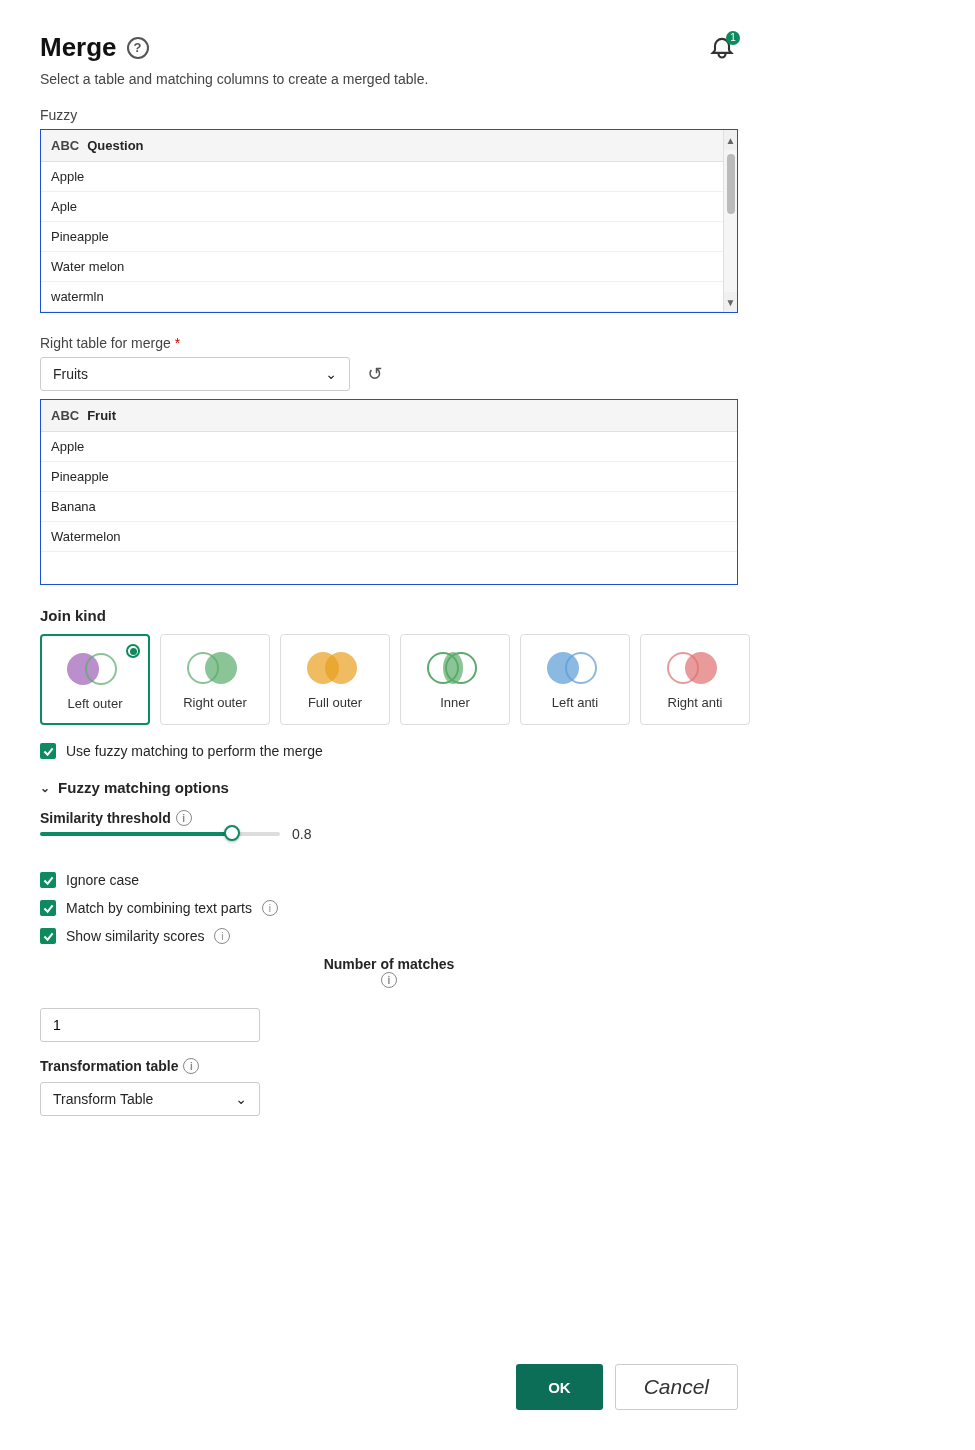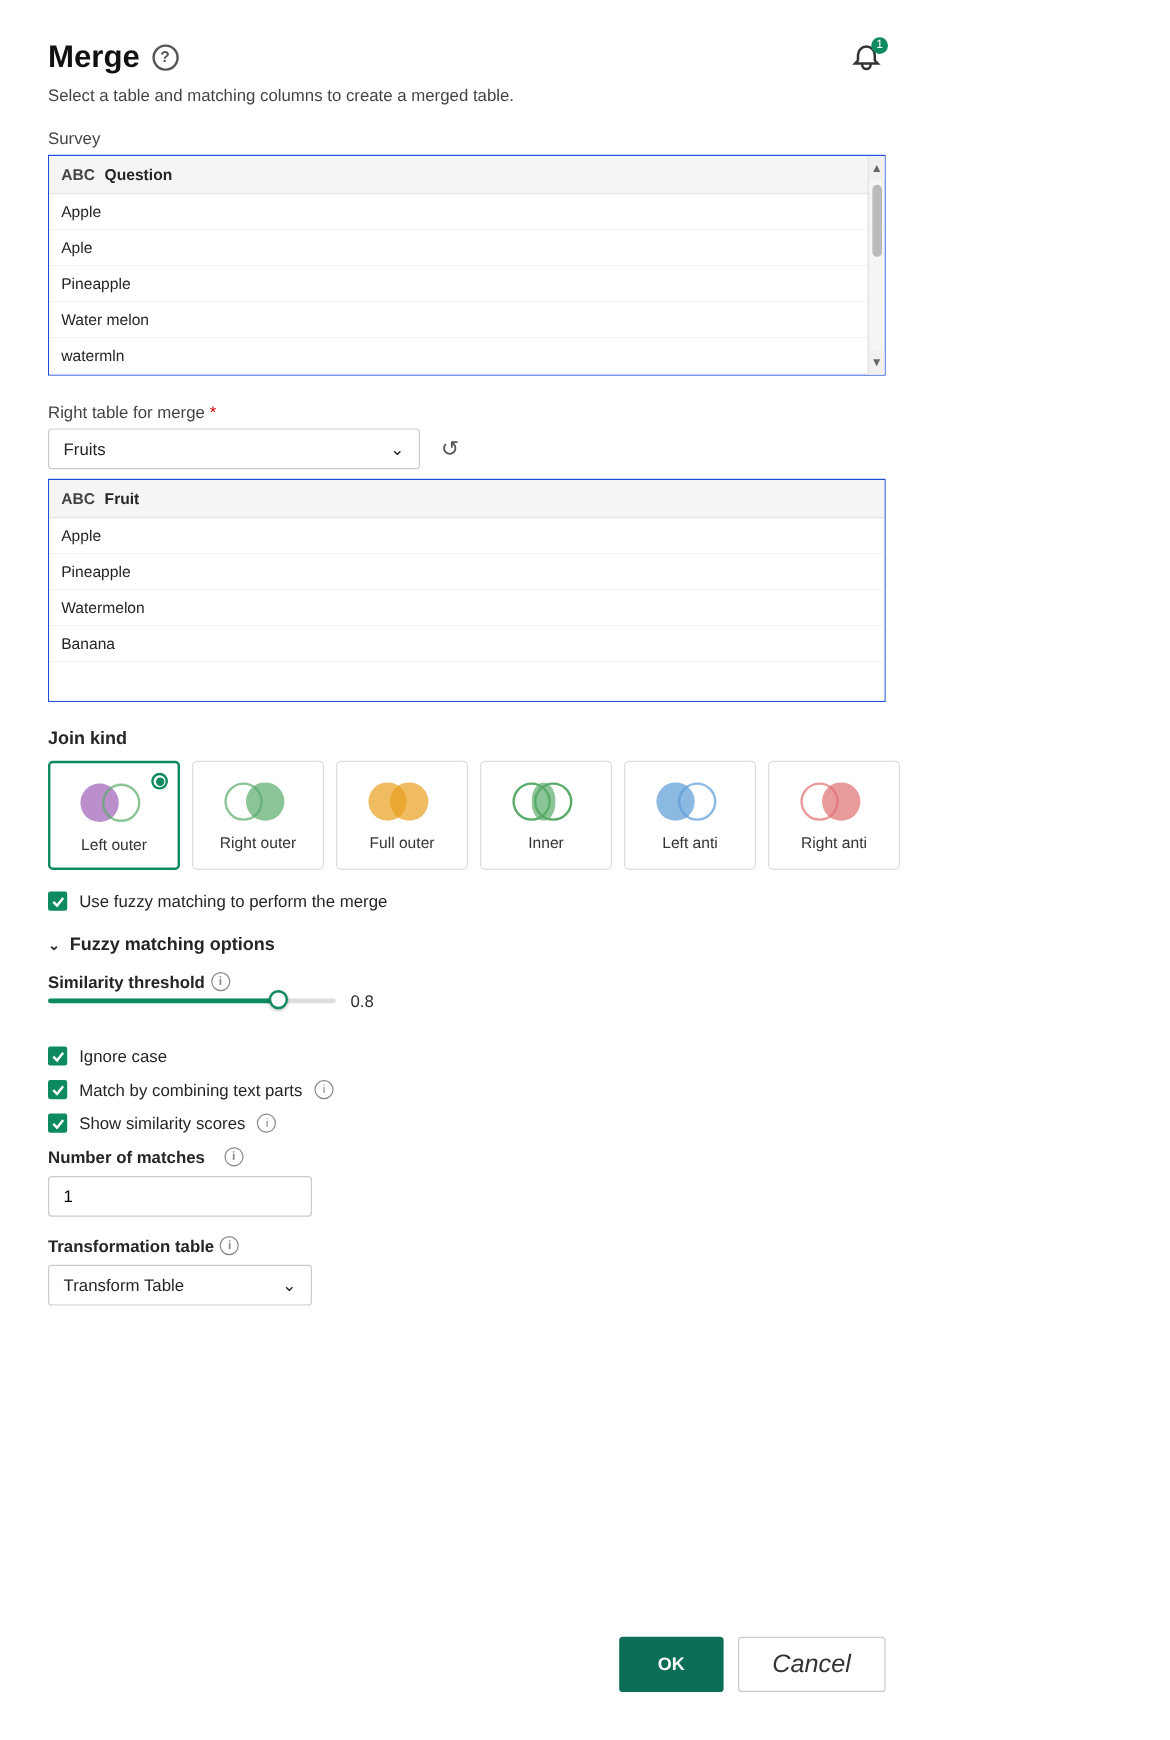--- a/index.html
+++ b/index.html
@@ -338,23 +338,24 @@
     }
     .option-label {
       font-size: 14px;
       color: #252525;
     }
     .number-input-label {
       font-size: 14px;
       font-weight: 600;
       display: flex;
       align-items: center;
-      gap: 16px;
-      margin-bottom: 8px;
+      gap: 0;
+      margin-bottom: 20px;
       margin-top: 6px;
+      flex-direction: column;
     }
     .number-input {
       width: 220px;
       border: 1px solid #ccc;
       border-radius: 3px;
       padding: 8px 12px;
       font-size: 14px;
       margin-bottom: 16px;
     }
     .transform-label {
@@ -441,21 +442,21 @@
         <svg viewBox="0 0 24 24" fill="none" stroke="#333" stroke-width="1.8">
           <path d="M15 17h5l-1.405-1.405A2.032 2.032 0 0118 14.158V11a6 6 0 10-12 0v3.159c0 .538-.214 1.055-.595 1.436L4 17h5m6 0v1a3 3 0 11-6 0v-1m6 0H9"></path>
         </svg>
         <div class="badge">1</div>
       </div>
     </div>
   </div>
 
   <div class="subtitle">Select a table and matching columns to create a merged table.</div>
 
-  <div class="section-label">Survey</div>
+  <div class="section-label">Fuzzy</div>
 
   <div class="table-container" style="margin-bottom: 4px;">
     <div class="table-header">
       <span class="col-icon">ABC</span>
       <span>Question</span>
     </div>
     <div class="table-row-item">Apple</div>
     <div class="table-row-item">Aple</div>
     <div class="table-row-item">Pineapple</div>
     <div class="table-row-item">Water melon</div>
@@ -481,22 +482,22 @@
     <div class="refresh-icon">↺</div>
   </div>
 
   <div class="table-container" style="margin-bottom: 4px;">
     <div class="table-header">
       <span class="col-icon">ABC</span>
       <span>Fruit</span>
     </div>
     <div class="table-row-item">Apple</div>
     <div class="table-row-item">Pineapple</div>
+    <div class="table-row-item">Banana</div>
     <div class="table-row-item">Watermelon</div>
-    <div class="table-row-item">Banana</div>
     <div class="table-row-item" style="height: 32px;"></div>
   </div>
 
   <div class="join-kind-label">Join kind</div>
   <div class="join-options">
 
     <div class="join-option selected">
       <div class="selected-dot"></div>
       <div class="venn">
         <div class="venn-circle venn-left lo-left"></div>

